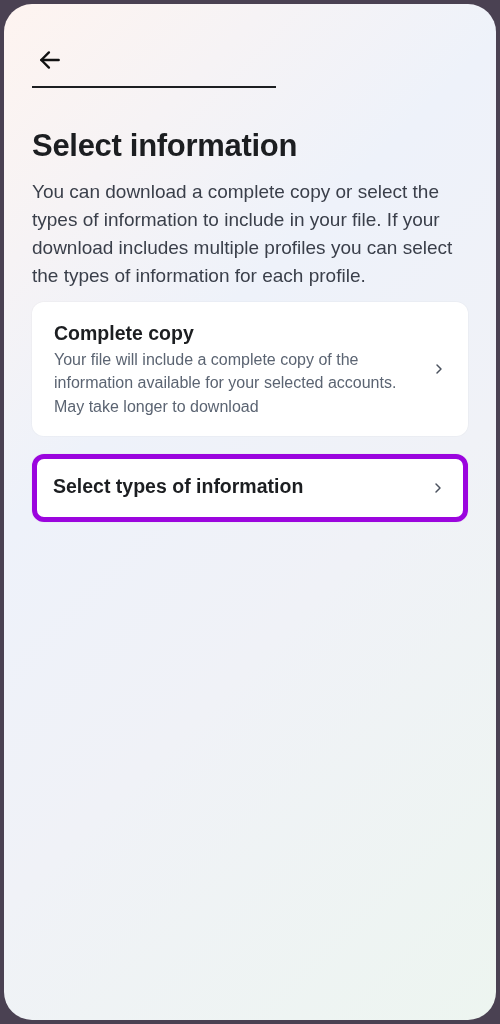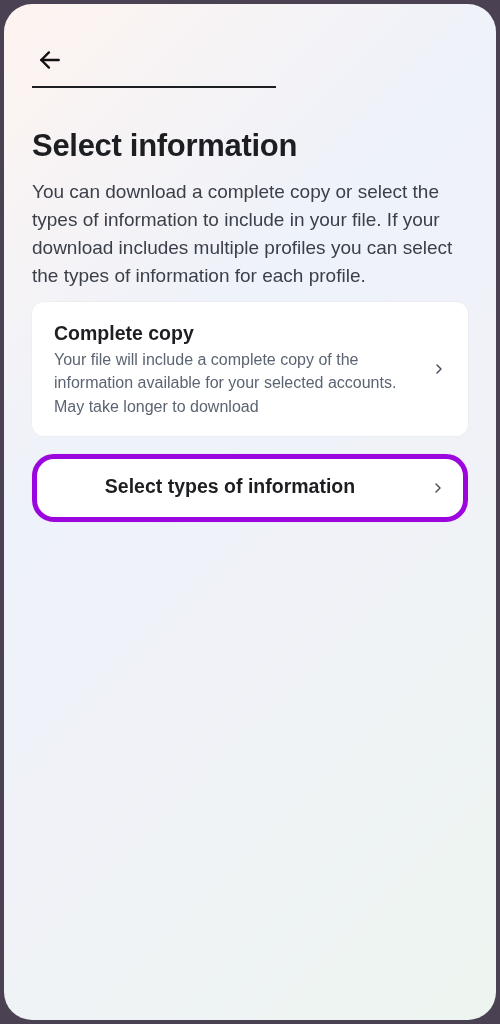--- a/index.html
+++ b/index.html
@@ -108,23 +108,22 @@
       width: 16px;
       height: 16px;
       stroke: #4a515e;
       stroke-width: 2.2;
       fill: none;
       stroke-linecap: round;
       stroke-linejoin: round;
     }
     .card.highlighted {
       border: 5px solid #9b05de;
-      border-radius: 22px;
-      padding: 16px 14px 16px 4px;
-      text-align: center;
+      border-radius: 12px;
+      padding: 16px 14px 16px 16px;
     }
   </style>
 </head>
 <body>
 
 <div class="screen">
   <div class="header">
     <div class="back-btn">
       <svg viewBox="0 0 24 24">
         <line x1="20" y1="12" x2="4" y2="12"></line>

